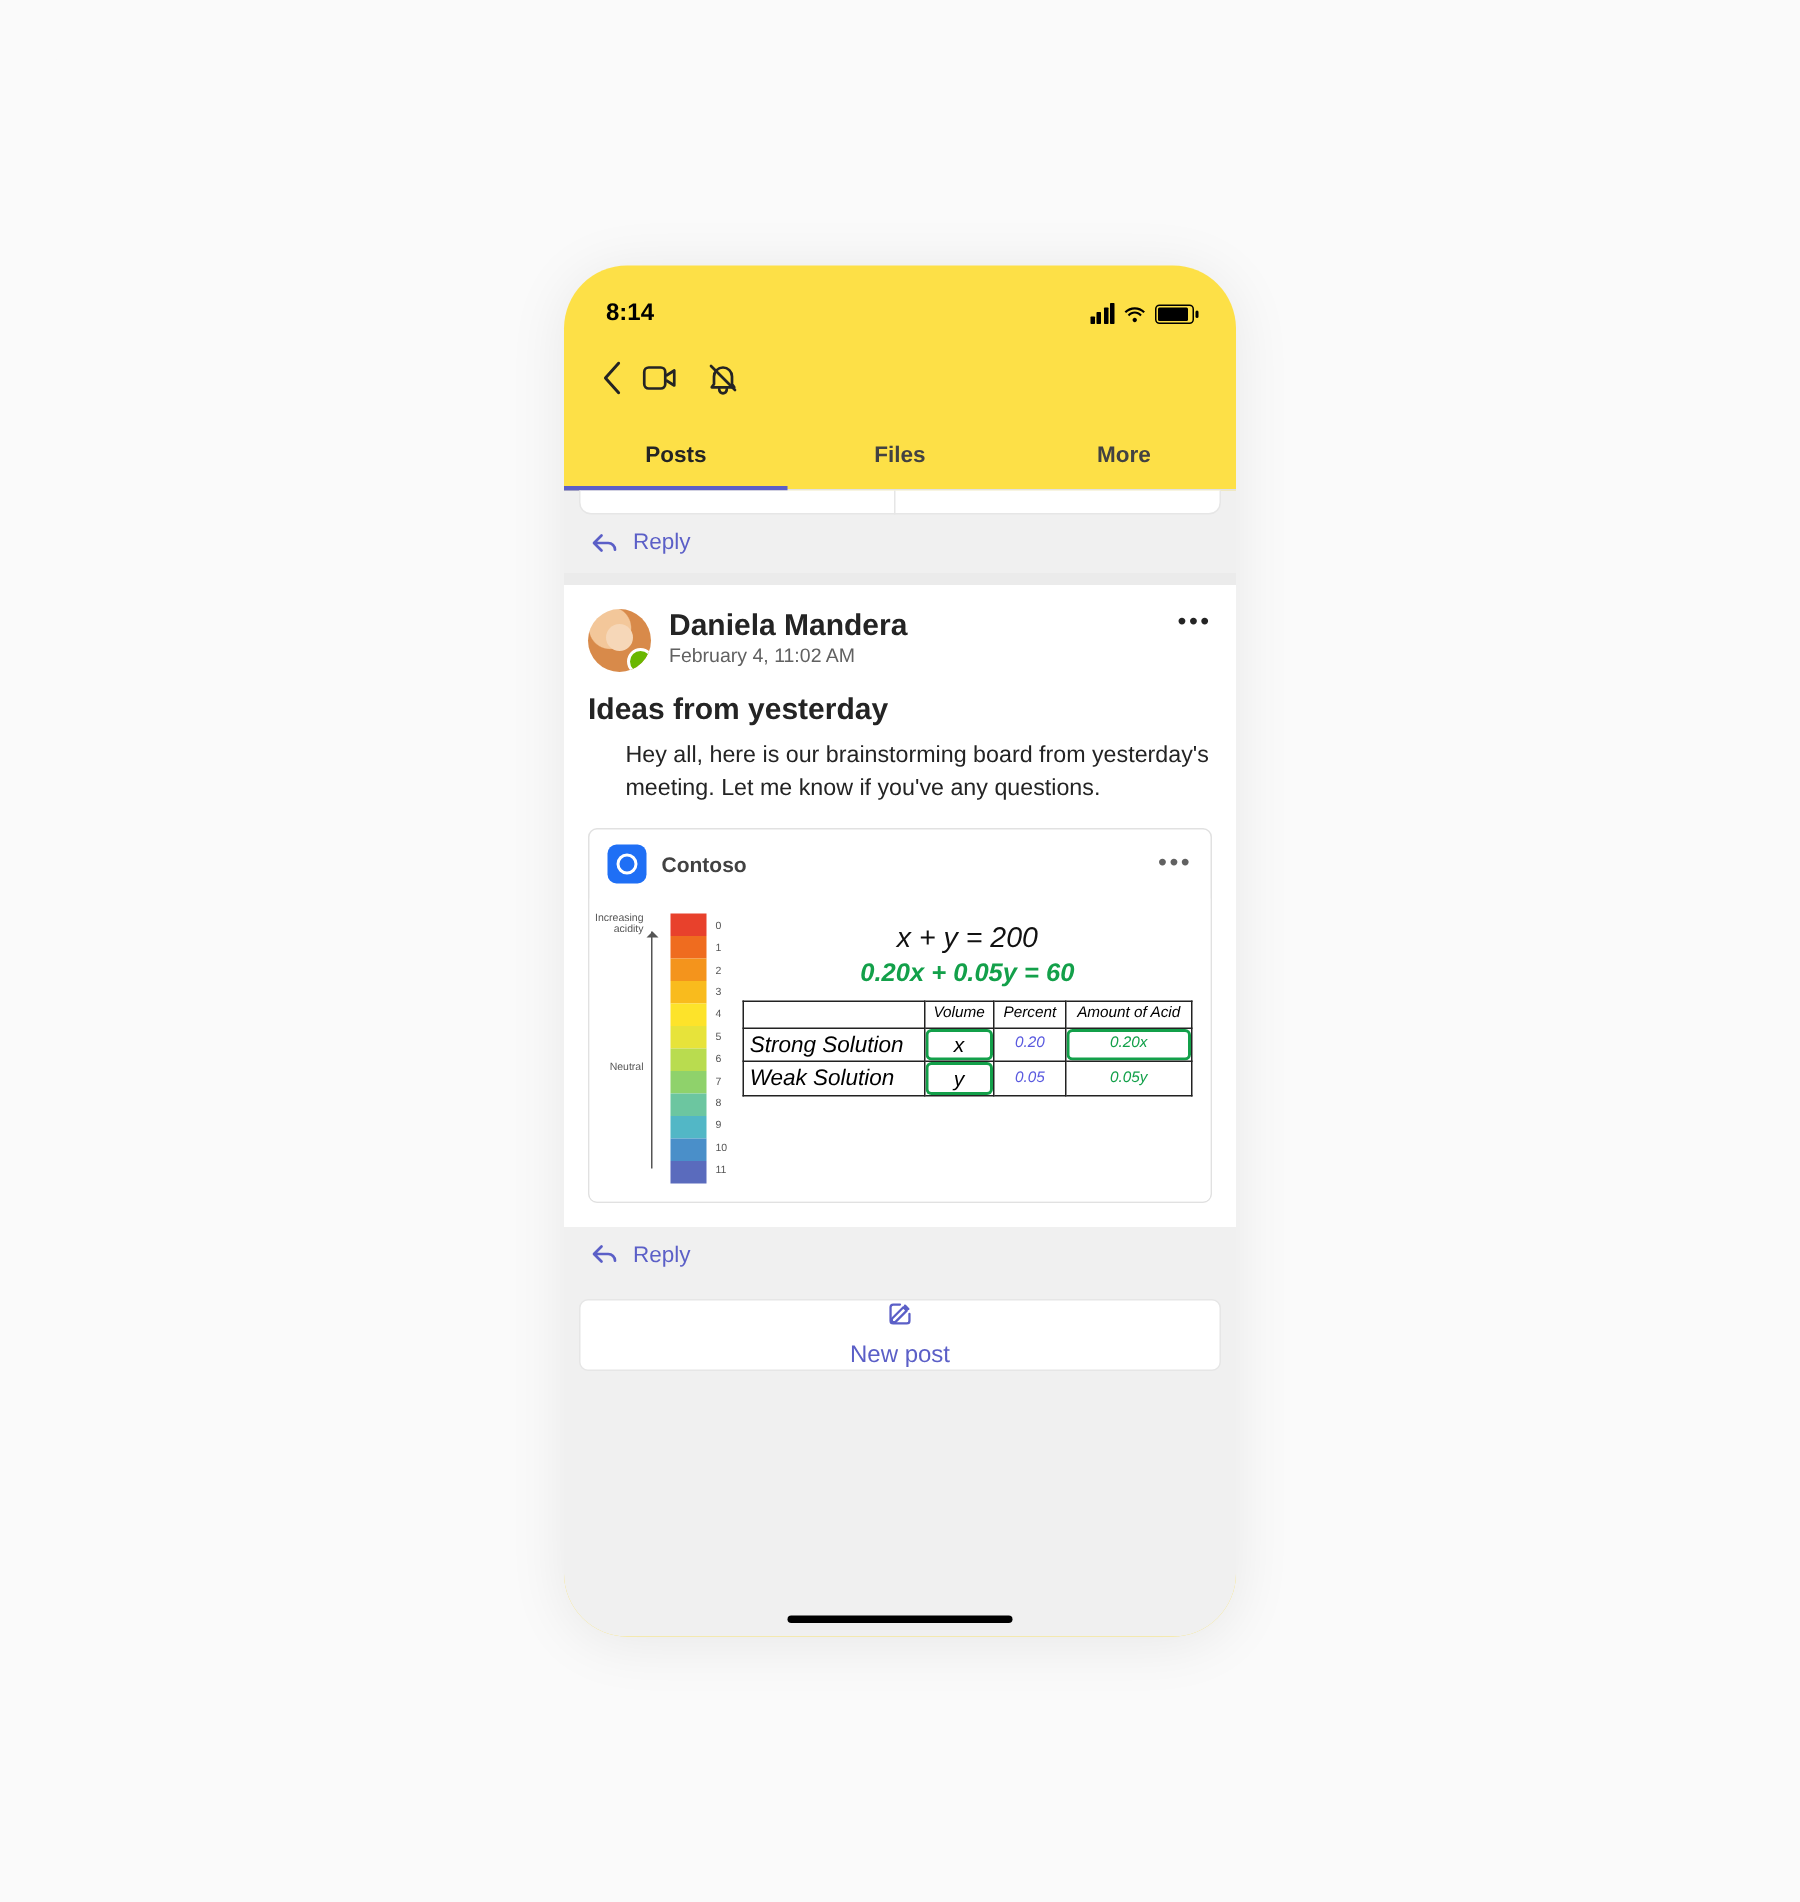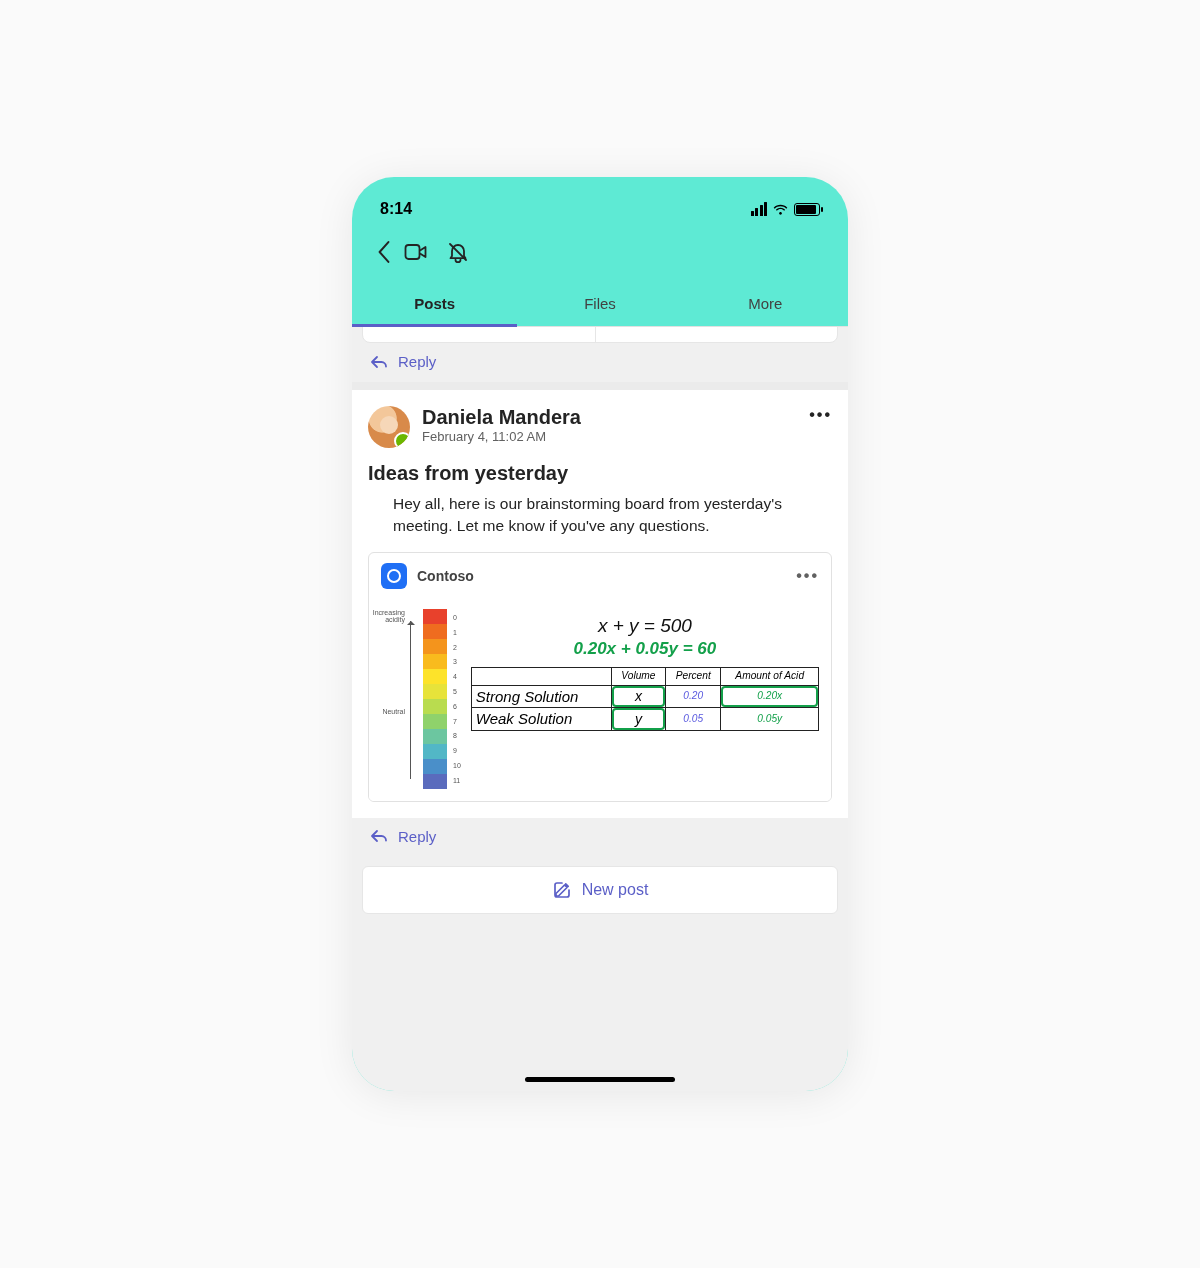--- a/index.html
+++ b/index.html
@@ -1,39 +1,39 @@
 <!DOCTYPE html>
 <html><head>
 <meta charset="utf-8">
 <style>
   * { box-sizing: border-box; margin: 0; padding: 0; font-family: -apple-system, "Segoe UI", Helvetica, Arial, sans-serif; }
   body { background:#fafafa; width:1200px; height:1268px; display:flex; align-items:center; justify-content:center; }
   .stage { width:1130px; height:1198px; background:#fafafa; border-radius:12px; display:flex; align-items:center; justify-content:center; }
-  .phone { width:496px; height:914px; background:#5eead4; border-radius:42px; box-shadow:0 4px 40px rgba(0,0,0,.08); overflow:hidden; position:relative; display:flex; flex-direction:column; }
+  .phone { width:448px; height:914px; background:#fde047; border-radius:42px; box-shadow:0 4px 40px rgba(0,0,0,.08); overflow:hidden; position:relative; display:flex; flex-direction:column; }
   
   .statusbar { height:46px; display:flex; align-items:center; justify-content:space-between; padding:18px 28px 0 28px; font-size:16px; font-weight:600; }
   .s-right { display:flex; align-items:center; gap:5px; }
   .bars { display:flex; align-items:flex-end; gap:1.5px; }
   .bars span { width:3px; background:#000; display:block; border-radius:.5px; }
   .bars span:nth-child(1){height:5px}.bars span:nth-child(2){height:8px}.bars span:nth-child(3){height:11px}.bars span:nth-child(4){height:14px}
   .wifi { width:17px; height:13px; }
   .batt { width:26px; height:13px; border:1.5px solid #000; border-radius:3px; position:relative; }
   .batt::after{content:"";position:absolute;right:-4px;top:3px;width:2.5px;height:5px;background:#000;border-radius:1px;}
   .batt i{display:block;margin:1px;width:20px;height:9px;background:#000;border-radius:1px;}
   
   .appbar { height:58px; display:flex; align-items:center; padding:0 14px; }
   .back { width:36px; height:36px; display:flex; align-items:center; justify-content:center; }
   .title-wrap { flex:1; text-align:center; line-height:1.15; }
   .title { font-size:18px; font-weight:600; color:#242424; }
   .subtitle { font-size:12.5px; color:#616161; }
   .actions { display:flex; gap:14px; align-items:center; }
   .act { width:28px; height:28px; display:flex; align-items:center; justify-content:center; }
   
   .tabs { display:flex; height:46px; border-bottom:1px solid #e1e1e1; }
-  .tab { flex:1; display:flex; align-items:center; justify-content:center; font-size:15px; color:#424242; font-weight:400; position:relative; }
+  .tab { flex:1; display:flex; align-items:center; justify-content:center; font-size:15px; color:#424242; font-weight:700; position:relative; }
   .tab.active { color:#242424; font-weight:600; }
   .tab.active::after { content:""; position:absolute; left:0; right:0; bottom:-1px; height:3px; background:#5b5fc7; }
   
   .feed { flex:1; background:#f0f0f0; overflow:hidden; display:flex; flex-direction:column; }
   .prev-card { margin:-14px 10px 0 10px; height:30px; background:#fff; border:1px solid #e6e6e6; border-radius:0 0 8px 8px; position:relative; }
   .prev-card::before { content:""; position:absolute; left:49%; top:-1px; bottom:-1px; width:1px; background:#e6e6e6; }
   .reply-row { display:flex; align-items:center; gap:10px; padding:10px 18px 12px; color:#5b5fc7; font-size:15px; }
   .post { background:#fff; padding:16px 16px 16px 16px; }
   .post-head { display:flex; align-items:flex-start; gap:12px; }
   .avatar { width:42px; height:42px; border-radius:50%; background:radial-gradient(circle at 35% 30%, #f3c79a 0 34%, #d88a4a 36% 100%); position:relative; overflow:hidden; flex:none; }
@@ -69,21 +69,21 @@
   .eq2 { font-size:17px; color:#13a04a; text-align:center; padding:0 0 8px; font-style:italic; font-weight:600;}
   table.wbt { border-collapse:collapse; width:100%; font-size:10.2px; }
   table.wbt th, table.wbt td { border:1px solid #222; padding:3px 4px; text-align:center; font-style:italic; line-height:1.05;}
   table.wbt th { font-weight:400; }
   .row-label { font-size:15px; text-align:left !important; }
   .cell-x, .cell-y { font-size:14px; }
   .pct { color:#5a5adf; }
   .acid { color:#13a04a; }
   .ring { box-shadow: inset 0 0 0 2px #13a04a; border-radius:4px; }
   
-  .newpost { margin:9px 10px 14px; background:#fff; border:1px solid #e6e6e6; border-radius:6px; height:48px; display:flex; align-items:center; justify-content:center; gap:10px; color:#5b5fc7; font-size:16px; }
+  .newpost { margin:9px 10px 14px; background:#fff; border:1px solid #e6e6e6; border-radius:6px; height:48px; display:flex; align-items:center; justify-content:center; gap:10px; color:#5b5fc7; font-size:16px;flex-direction:column; }
   .home-ind { position:absolute; bottom:9px; left:50%; transform:translateX(-50%); width:150px; height:5px; background:#000; border-radius:3px; }
   svg { display:block; }
   .divider { height:8px; background:#ebebeb; }
 </style>
 </head>
 <body>
 
 <div class="stage">
   <div class="phone">
 
@@ -204,21 +204,21 @@
                   <span>6</span>
                   <span>7</span>
                   <span>8</span>
                   <span>9</span>
                   <span>10</span>
                   <span>11</span>
                 </div>
             </div>
 
             <div class="wb">
-              <div class="eq1">x + y = 500</div>
+              <div class="eq1">x + y = 200</div>
               <div class="eq2">0.20x + 0.05y = 60</div>
               <table class="wbt">
                 <tbody>
                     <tr>
                   <th></th>
                   <th>Volume</th>
                   <th>Percent</th>
                   <th>Amount of Acid</th>
                 </tr>
                 <tr>

